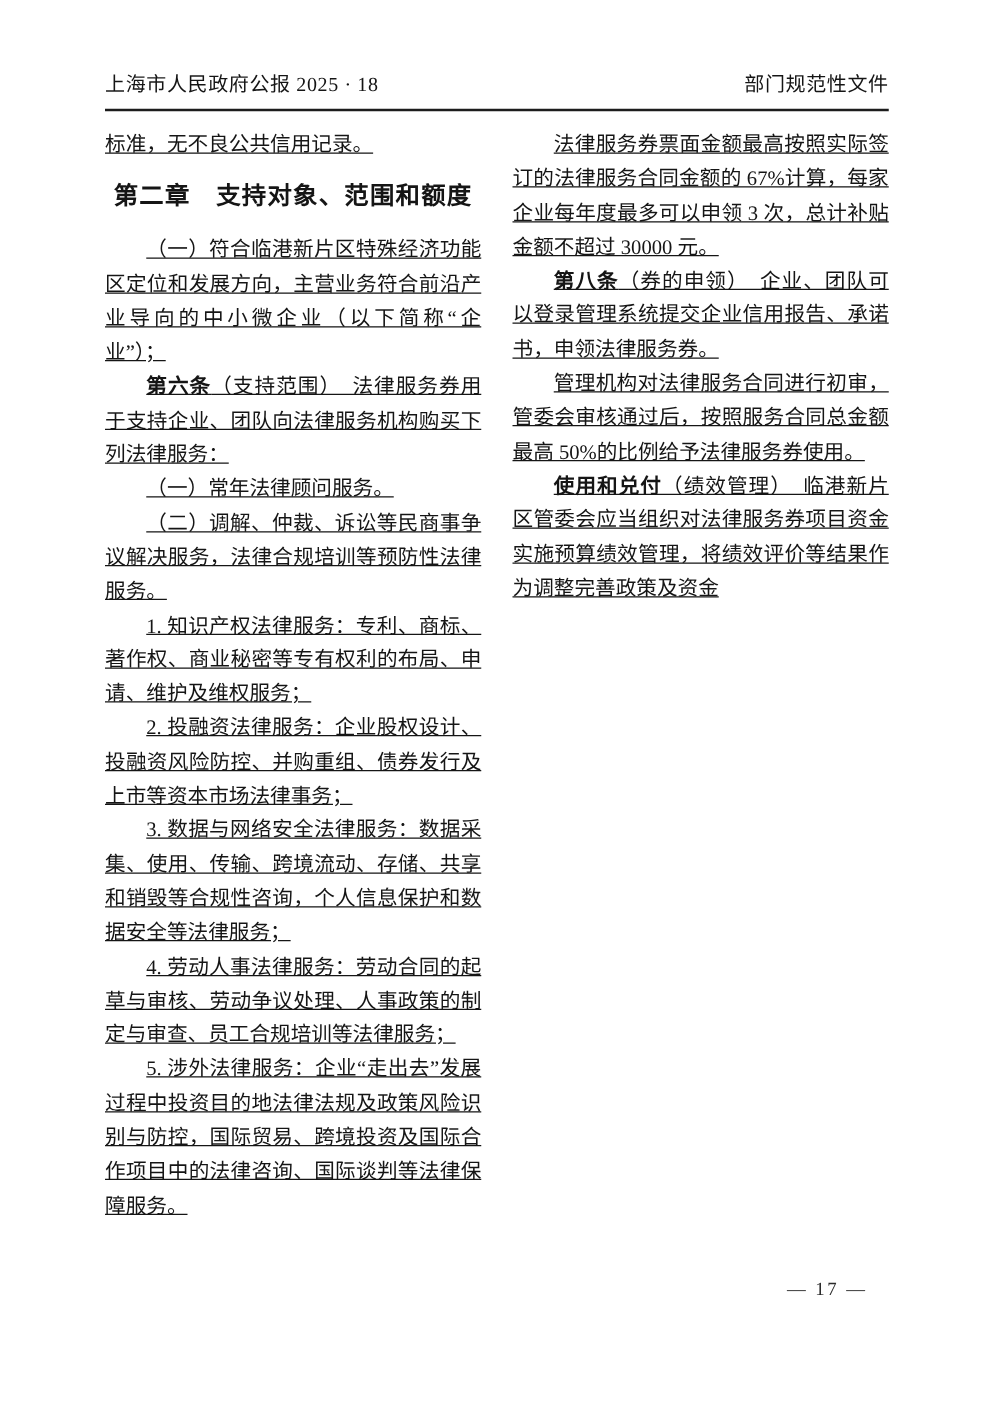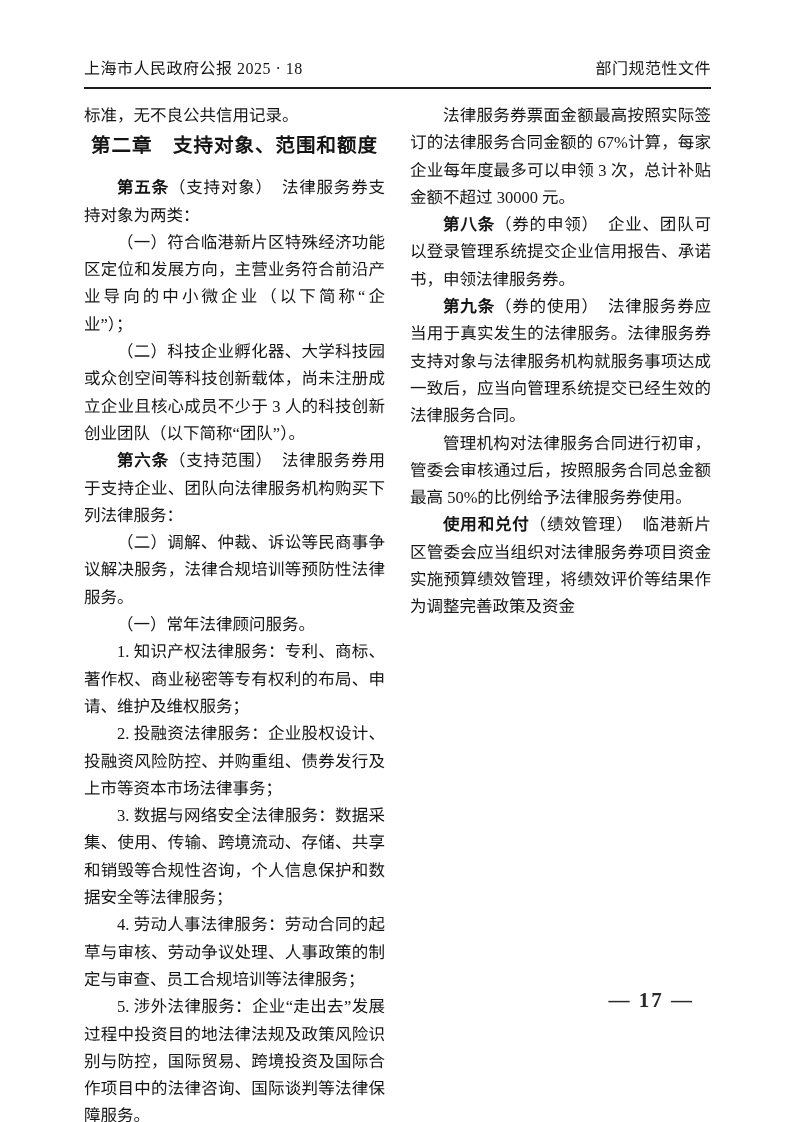--- a/index.html
+++ b/index.html
@@ -43,77 +43,74 @@
     width: 301px;
   }
   .para {
     margin: 0;
     font-size: 16.5px;
     line-height: 27.3px;
     text-align: justify;
     text-justify: inter-character;
     text-indent: 2em;
     word-break: break-all;
+    text-decoration: underline;
   }
   .para.no-indent {
     text-indent: 0;
   }
   .article-number {
     font-weight: bold;
   }
   .chapter-heading {
     font-size: 19.5px;
     font-weight: 600;
     text-align: center;
-    margin: 2px 0 13px 0;
+    margin: 14px 0 13px 0;
     line-height: 30px;
     letter-spacing: 1px;
   }
   .page-footer {
     position: absolute;
-    top: 988px;
+    top: 1024px;
     right: 99px;
-    font-size: 21px;
+    font-size: 15px;
     letter-spacing: 2px;
     color: #2a2a2a;
-    font-weight: bold;
   }
 </style>
 </head>
 <body>
 
 <div class="page">
 
   <header class="page-header">
     <span>上海市人民政府公报 2025 · 18</span>
     <span>部门规范性文件</span>
   </header>
 
   <hr class="header-rule">
 
   <main class="columns">
     <section class="col" id="col-left">
         <p class="para no-indent"><span>标准，无不良公共信用记录。</span></p>
         <h2 class="chapter-heading">第二章　支持对象、范围和额度</h2>
-        <p class="para"><span class="article-number">第五条</span><span>（支持对象）　法律服务券支持对象为两类：</span></p>
         <p class="para"><span>（一）符合临港新片区特殊经济功能区定位和发展方向，主营业务符合前沿产业导向的中小微企业（以下简称“企业”）；</span></p>
-        <p class="para"><span>（二）科技企业孵化器、大学科技园或众创空间等科技创新载体，尚未注册成立企业且核心成员不少于 3 人的科技创新创业团队（以下简称“团队”）。</span></p>
         <p class="para"><span class="article-number">第六条</span><span>（支持范围）　法律服务券用于支持企业、团队向法律服务机构购买下列法律服务：</span></p>
+        <p class="para"><span>（一）常年法律顾问服务。</span></p>
         <p class="para"><span>（二）调解、仲裁、诉讼等民商事争议解决服务，法律合规培训等预防性法律服务。</span></p>
-        <p class="para"><span>（一）常年法律顾问服务。</span></p>
         <p class="para"><span>1. 知识产权法律服务：专利、商标、著作权、商业秘密等专有权利的布局、申请、维护及维权服务；</span></p>
         <p class="para"><span>2. 投融资法律服务：企业股权设计、投融资风险防控、并购重组、债券发行及上市等资本市场法律事务；</span></p>
         <p class="para"><span>3. 数据与网络安全法律服务：数据采集、使用、传输、跨境流动、存储、共享和销毁等合规性咨询，个人信息保护和数据安全等法律服务；</span></p>
         <p class="para"><span>4. 劳动人事法律服务：劳动合同的起草与审核、劳动争议处理、人事政策的制定与审查、员工合规培训等法律服务；</span></p>
         <p class="para"><span>5. 涉外法律服务：企业“走出去”发展过程中投资目的地法律法规及政策风险识别与防控，国际贸易、跨境投资及国际合作项目中的法律咨询、国际谈判等法律保障服务。</span></p>
       </section>
     <section class="col" id="col-right">
         <p class="para"><span>法律服务券票面金额最高按照实际签订的法律服务合同金额的 67%计算，每家企业每年度最多可以申领 3 次，总计补贴金额不超过 30000 元。</span></p>
         <p class="para"><span class="article-number">第八条</span><span>（券的申领）　企业、团队可以登录管理系统提交企业信用报告、承诺书，申领法律服务券。</span></p>
-        <p class="para"><span class="article-number">第九条</span><span>（券的使用）　法律服务券应当用于真实发生的法律服务。法律服务券支持对象与法律服务机构就服务事项达成一致后，应当向管理系统提交已经生效的法律服务合同。</span></p>
         <p class="para"><span>管理机构对法律服务合同进行初审，管委会审核通过后，按照服务合同总金额最高 50%的比例给予法律服务券使用。</span></p>
         <p class="para"><span class="article-number">使用和兑付</span><span>（绩效管理）　临港新片区管委会应当组织对法律服务券项目资金实施预算绩效管理，将绩效评价等结果作为调整完善政策及资金</span></p>
       </section>
   </main>
 
   <footer class="page-footer">
     <span>— 17 —</span>
   </footer>
 
 </div>

